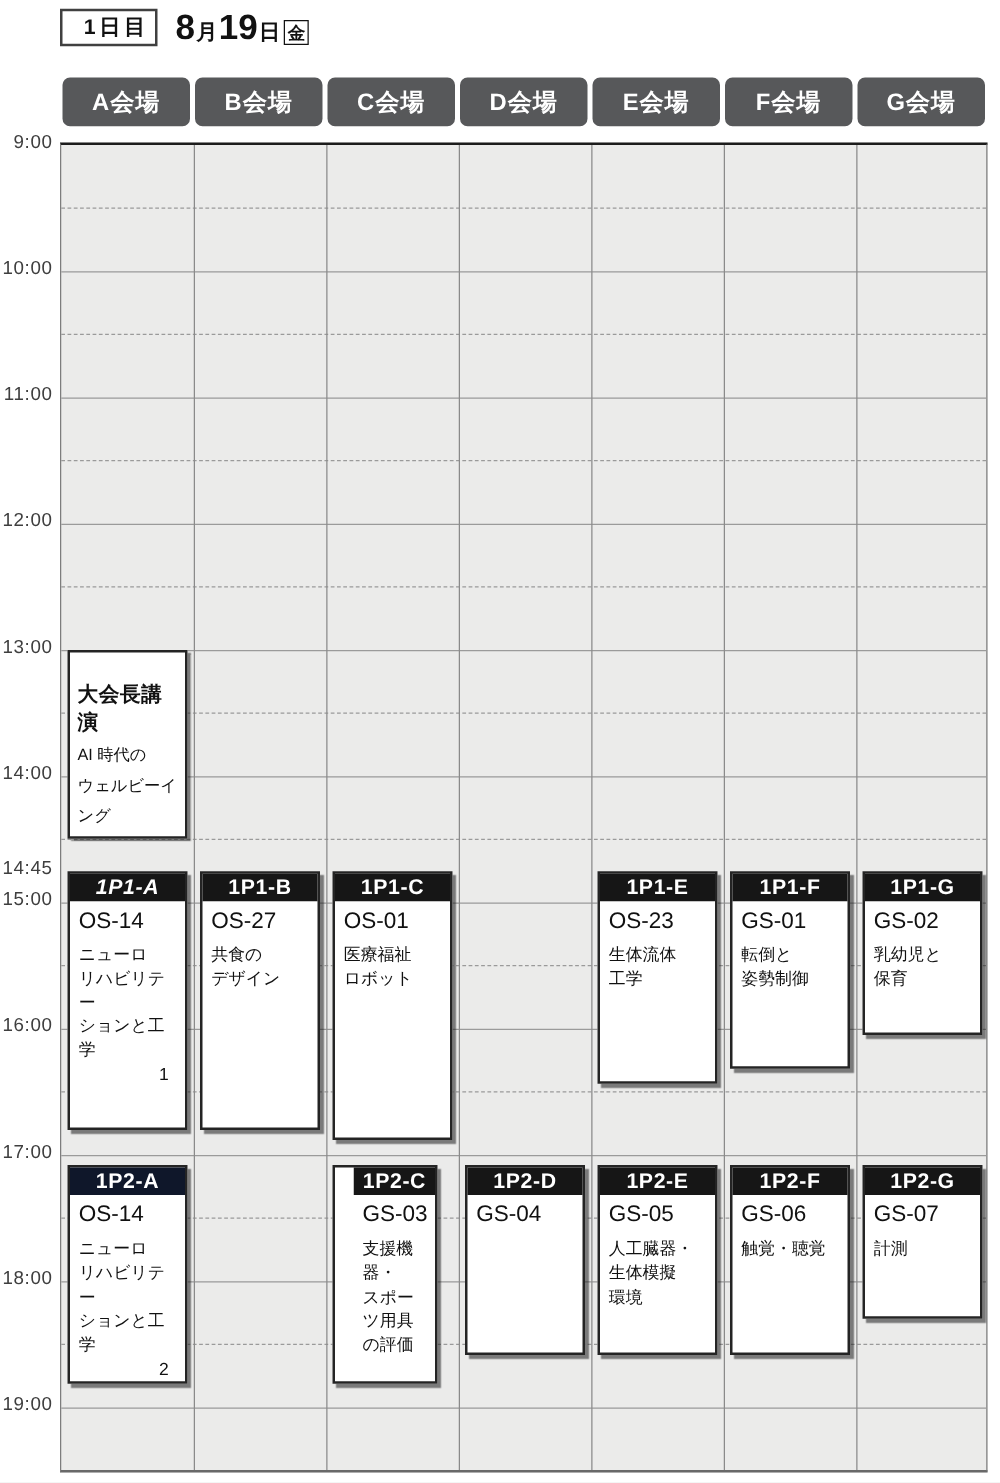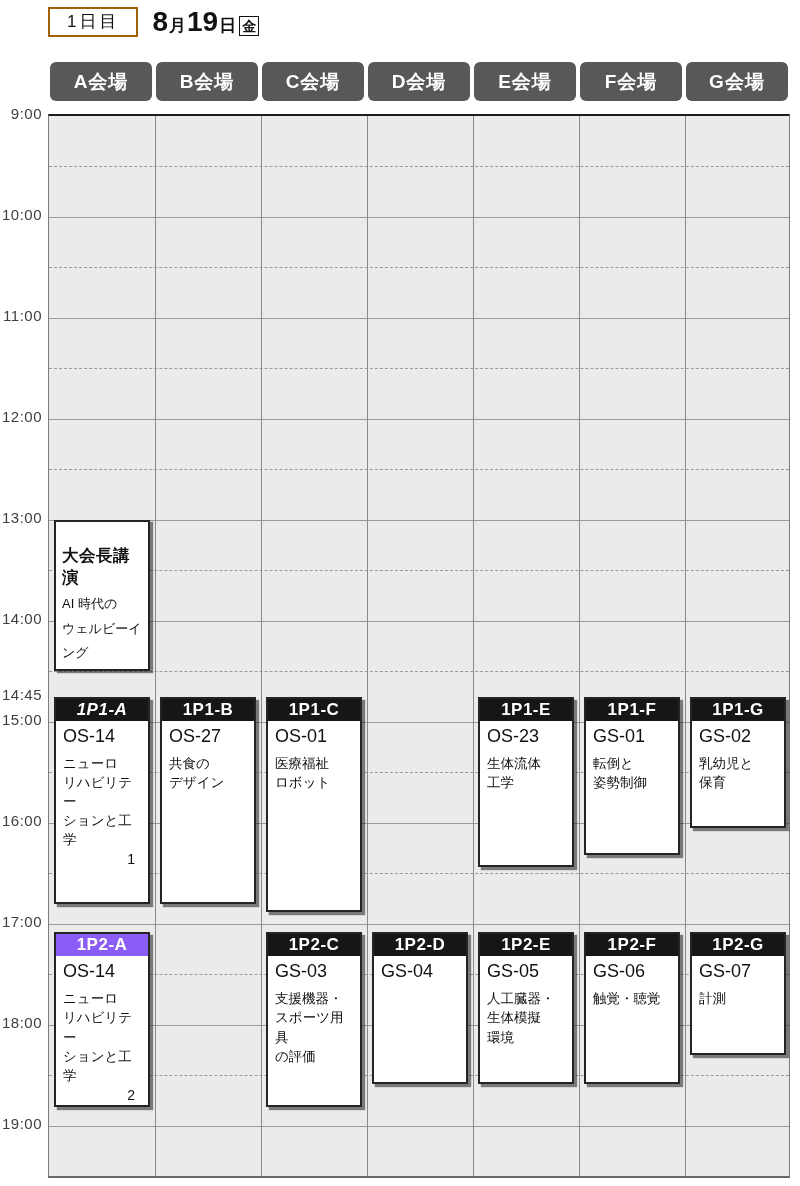--- a/index.html
+++ b/index.html
@@ -4,22 +4,22 @@
 <style>
   html,body{margin:0;padding:0;}
   body{
     width:800px;height:1186px;position:relative;background:#ffffff;
     font-family:"Liberation Sans","DejaVu Sans",sans-serif;
     -webkit-font-smoothing:antialiased;
   }
   
   .top-header{position:absolute;left:48px;top:6px;display:flex;align-items:center;}
   .day-badge{
-    border:2px solid #a16207;padding:1px 17px 2px 17px;font-size:17px;color:#111;
-    letter-spacing:3px;background:#fff;
+    border:2px solid #404040;padding:1px 5px 2px 17px;font-size:17px;color:#111;
+    letter-spacing:3px;background:#fff;font-weight:bold;
   }
   .date-title{display:flex;align-items:baseline;margin-left:14px;color:#111;font-weight:bold;}
   .date-num{font-size:28px;letter-spacing:0;}
   .date-unit{font-size:17px;margin:0 1px;}
   .date-dow{
     font-size:14px;border:1.5px solid #111;line-height:1;padding:2px 2px;margin-left:2px;
     font-weight:bold;
   }
   
   .venue-tab{
@@ -172,30 +172,30 @@
     </div>
     <div class="session" style="left: 641px; top: 580.635px; width: 96px; height: 131.274px;">
       <div class="session-header" style="background: rgb(22, 22, 22);">1P1-G</div>
       <div class="session-body">
         <div class="session-code">GS-02</div>
         <div class="session-title">乳幼児と
 保育</div>
       </div>
     </div>
     <div class="session" style="left: 5px; top: 816.255px; width: 96px; height: 175.032px;">
-      <div class="session-header" style="background: #8b5cf6;">1P2-A</div>
+      <div class="session-header" style="background: #0f172a;">1P2-A</div>
       <div class="session-body">
         <div class="session-code">OS-14</div>
         <div class="session-title">ニューロ
 リハビリテー
 ションと工学</div>
         <div class="session-num">2</div>
       </div>
     </div>
-    <div class="session" style="left: 217px; top: 816.255px; width: 96px; height: 175.032px;">
+    <div class="session" style="left: 217px; top: 816.255px; width: 84px; height: 175.032px; padding-left: 15px;">
       <div class="session-header" style="background: rgb(22, 22, 22);">1P2-C</div>
       <div class="session-body">
         <div class="session-code">GS-03</div>
         <div class="session-title">支援機器・
 スポーツ用具
 の評価</div>
       </div>
     </div>
     <div class="session" style="left: 323px; top: 816.255px; width: 96px; height: 151.47px;">
       <div class="session-header" style="background: rgb(22, 22, 22);">1P2-D</div>

